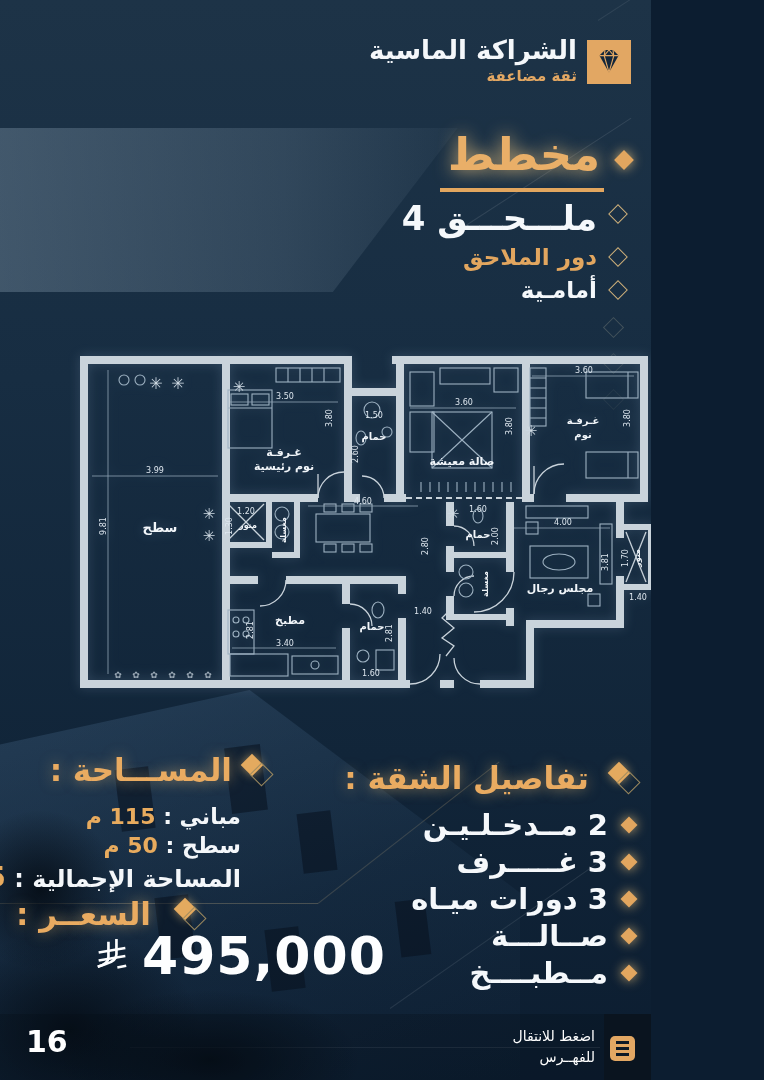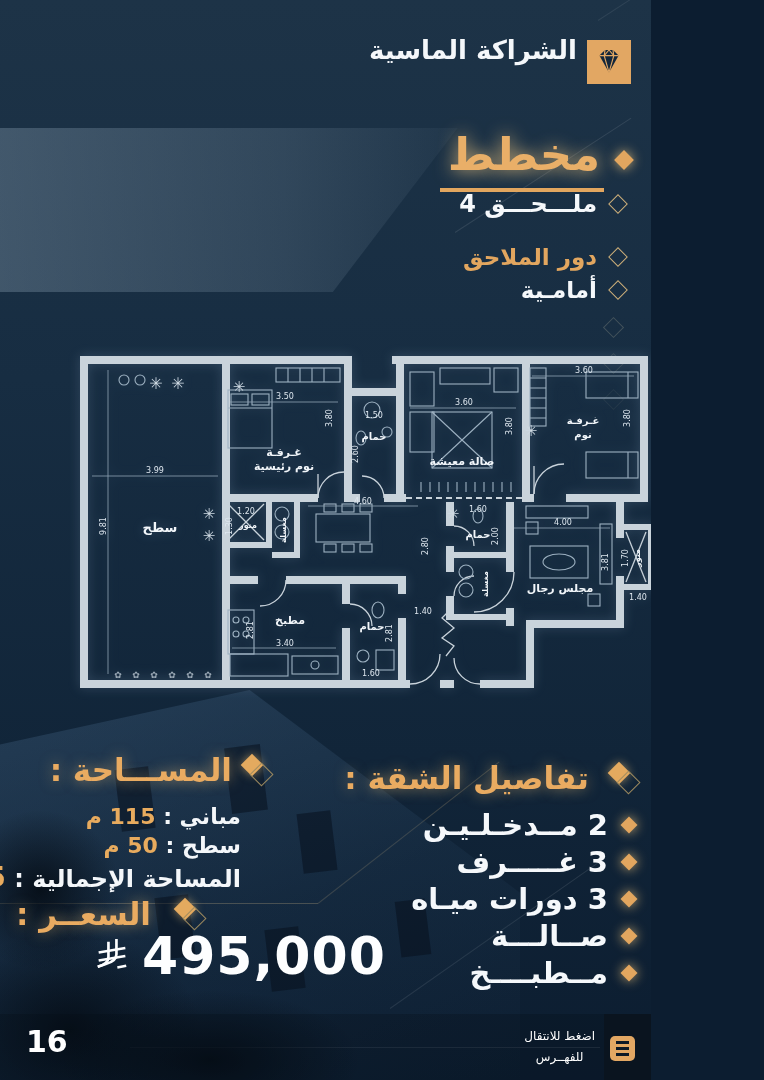--- a/index.html
+++ b/index.html
@@ -19,21 +19,21 @@
   .header-sub{font-size:15px;font-weight:bold;color:#e2a763;line-height:20px;}
   
   .row{position:absolute;display:flex;align-items:center;justify-content:flex-end;}
   .dia{flex:none;transform:rotate(45deg);}
   .dia.solid{width:14px;height:14px;background:#e2a65f;box-shadow:0 0 12px rgba(243,199,123,.85);}
   .dia.solid.sm{width:12px;height:12px;}
   .dia.hollow{width:12px;height:12px;border:1.5px solid rgba(224,188,128,.9);}
   .main-title{font-size:45px;font-weight:bold;color:#e9af68;letter-spacing:1px;
     text-shadow:0 0 18px rgba(250,205,130,.8);border-bottom:4px solid #e2a65f;
     padding:0 4px 7px 8px;direction:rtl;}
-  .it1{font-size:24px;font-weight:bold;color:#f5f8fb;direction:rtl;}
+  .it1{font-size:34px;font-weight:bold;color:#f5f8fb;direction:rtl;margin-top:8px;}
   .it2{font-size:23px;font-weight:bold;color:#e2a65f;direction:rtl;}
   .it3{font-size:23px;font-weight:bold;color:#f5f8fb;direction:rtl;}
   .fade-dia{position:absolute;width:13px;height:13px;border:1.5px solid rgba(200,195,165,.55);transform:rotate(45deg);}
   
   .plan{position:absolute;left:80px;top:356px;width:584px;height:340px;
     filter:drop-shadow(0 0 6px rgba(170,200,230,.2));}
   .w{fill:#c9d3db;}
   .ln{stroke:#9db1c1;stroke-width:1.1;fill:none;}
   .ln2{stroke:#c9d3db;stroke-width:1.3;fill:none;}
   .lead{stroke:#8fa3b4;stroke-width:.8;}
@@ -64,21 +64,21 @@
   .price-row{position:absolute;left:96px;top:926px;display:flex;align-items:center;gap:14px;}
   .price-val{font-size:52px;font-weight:bold;color:#fdfeff;letter-spacing:1px;}
   
   .details{position:absolute;top:808px;right:16px;display:flex;flex-direction:column;gap:3px;align-items:flex-end;}
   .d-row{display:flex;align-items:center;gap:15px;}
   .d-txt{font-size:29px;font-weight:bold;color:#f5f8fb;direction:rtl;white-space:nowrap;}
   
   .foot-shade{position:absolute;left:0;top:1014px;width:764px;height:66px;background:rgba(4,10,18,.25);}
   .foot-dark{position:absolute;left:604px;top:1014px;width:160px;height:66px;background:#0a141f;}
   .page-num{position:absolute;left:26px;top:1024px;font-size:30px;font-weight:bold;color:#fff;}
-  .cta{position:absolute;right:56px;top:1026px;text-align:center;font-size:12px;line-height:21px;color:#fefefe;direction:rtl;cursor:pointer;}
+  .cta{position:absolute;right:56px;top:1026px;text-align:right;font-size:14px;line-height:21px;color:#fefefe;direction:rtl;cursor:pointer;}
   .cta-icon{position:absolute;right:16px;top:1036px;width:25px;height:25px;background:#e2a763;border-radius:5px;
     display:flex;flex-direction:column;justify-content:center;align-items:center;gap:3px;cursor:pointer;}
   .cta-icon i{display:block;width:13px;height:3px;background:#0c1826;}
 </style>
 </head>
 <body>
 
 <div class="page">
 
   <div class="band"></div>
@@ -103,20 +103,21 @@
   </div>
 
   <div class="logo">
     <svg width="32" height="30" viewBox="0 0 40 36">
       <path d="M8 10 L15 3 H25 L32 10 L20 31 Z" fill="#13263a"></path>
       <path d="M8 10 H32 M15 3 L14 10 L20 31 L26 10 L25 3 M14 10 L20 3 L26 10" stroke="#e2a763" stroke-width="1.4" fill="none"></path>
     </svg>
   </div>
   <div class="header-text">
     <div class="header-title">الشراكة الماسية</div>
+    <div class="header-sub">ثقة مضاعفة</div>
   </div>
 
   <div class="row" style="top:128px;right:20px;gap:13px;">
     <div class="main-title">مخطط</div>
     <div class="dia solid"></div>
   </div>
   <div class="row" style="top:190px;right:26px;gap:14px;">
     <div class="it1">ملـــحـــق 4</div>
     <div class="dia hollow"></div>
   </div>

